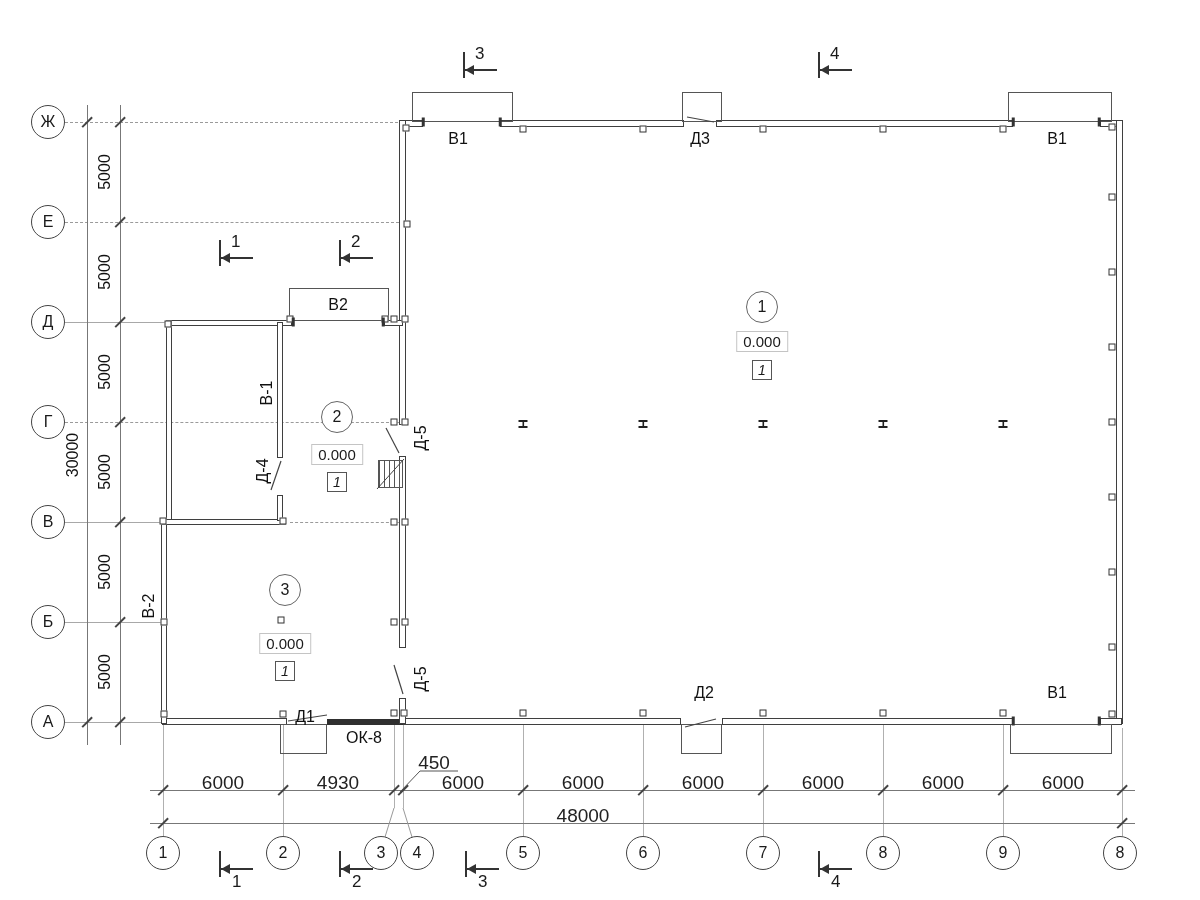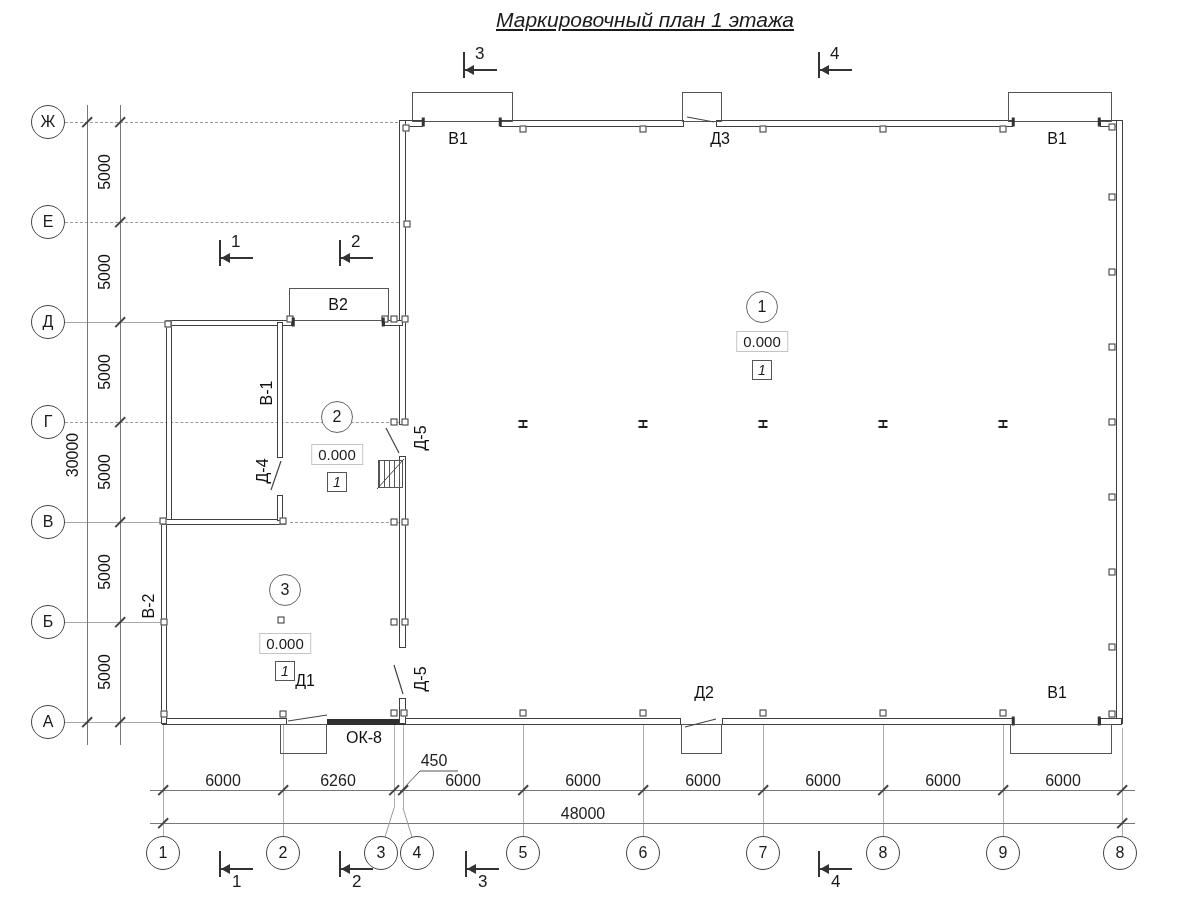--- a/index.html
+++ b/index.html
@@ -15,42 +15,41 @@
   .dim-v{position:absolute;width:1px;background:#777;}
   .tick{position:absolute;width:14px;height:1.5px;background:#444;transform:translate(-50%,-50%) rotate(-45deg);}
   .cmark{position:absolute;width:7px;height:7px;border:1.3px solid #333;background:#fff;box-sizing:border-box;transform:translate(-50%,-50%);}
   .gbar{position:absolute;width:2.5px;height:9px;background:#333;transform:translate(-50%,-50%);}
   .ibeam{position:absolute;width:9px;height:8px;box-sizing:border-box;border-top:2px solid #222;border-bottom:2px solid #222;
          background:linear-gradient(#222,#222) center/1.6px 100% no-repeat;transform:translate(-50%,-50%);}
   .circle{position:absolute;width:34px;height:34px;border:1.2px solid #444;border-radius:50%;box-sizing:border-box;
           display:flex;align-items:center;justify-content:center;font-size:16px;background:#fff;}
   .roomcircle{position:absolute;width:32px;height:32px;border:1px solid #666;border-radius:50%;box-sizing:border-box;
           display:flex;align-items:center;justify-content:center;font-size:16px;background:#fff;}
-  .dimtxt{position:absolute;font-size:16px;color:#222;transform:translateX(-50%);white-space:nowrap;}
+  .dimtxt{position:absolute;font-size:19px;color:#222;transform:translateX(-50%);white-space:nowrap;}
   .marktxt{position:absolute;font-size:16px;color:#111;transform:translateX(-50%);white-space:nowrap;}
   .rot{position:absolute;font-size:16px;color:#111;transform:translate(-50%,-50%) rotate(-90deg);white-space:nowrap;}
   .elev{position:absolute;border:1px solid #c4c4c4;background:#fff;font-size:15px;padding:1px 6px;transform:translateX(-50%);}
   .tbox{position:absolute;width:20px;height:20px;border:1.2px solid #555;box-sizing:border-box;background:#fff;
         display:flex;align-items:center;justify-content:center;font-size:14px;font-style:italic;transform:translateX(-50%);}
   .stairs{position:absolute;border:1px solid #555;box-sizing:border-box;
           background:repeating-linear-gradient(90deg,#555 0 1px,transparent 1px 5px);}
   .secmark{position:absolute;width:40px;height:32px;}
   .sec-bar{position:absolute;left:0;top:0;width:2px;height:26px;background:#333;}
   .sec-line{position:absolute;left:2px;top:17px;width:32px;height:2px;background:#333;}
   .sec-head{position:absolute;left:2px;top:13px;width:0;height:0;border-top:5px solid transparent;border-bottom:5px solid transparent;border-right:9px solid #333;}
   .sec-lab-top{position:absolute;left:12px;top:-8px;font-size:17px;}
   .sec-lab-bot{position:absolute;left:13px;top:21px;font-size:17px;}
   .title{position:absolute;left:645px;top:8px;transform:translateX(-50%);font-size:21px;font-style:italic;text-decoration:underline;white-space:nowrap;}
 </style>
 </head>
 <body>
 
 <div id="canvas">
 
-  <div class="title">Маркировочный план 1 этажа</div>
 
   <div class="dash-h" style="left:65px;top:122px;width:338px;"></div>
   <div class="dash-h" style="left:65px;top:222px;width:334px;"></div>
   <div class="thin-h" style="left:65px;top:322px;width:101px;"></div>
   <div class="dash-h" style="left:65px;top:422px;width:334px;"></div>
   <div class="thin-h" style="left:65px;top:522px;width:96px;"></div>
   <div class="dash-h" style="left:290px;top:522px;width:109px;"></div>
   <div class="thin-h" style="left:65px;top:622px;width:96px;"></div>
   <div class="thin-h" style="left:65px;top:722px;width:96px;"></div>
 
@@ -162,48 +161,48 @@
       <span>8</span>
     </div>
   <div class="circle" style="left:986px;top:836px;">
       <span>9</span>
     </div>
   <div class="circle" style="left:1103px;top:836px;">
       <span>8</span>
     </div>
 
   <div class="dimtxt" style="left:223px;top:772px;">6000</div>
-  <div class="dimtxt" style="left:338px;top:772px;">6260</div>
+  <div class="dimtxt" style="left:338px;top:772px;">4930</div>
   <div class="dimtxt" style="left:463px;top:772px;">6000</div>
   <div class="dimtxt" style="left:583px;top:772px;">6000</div>
   <div class="dimtxt" style="left:703px;top:772px;">6000</div>
   <div class="dimtxt" style="left:823px;top:772px;">6000</div>
   <div class="dimtxt" style="left:943px;top:772px;">6000</div>
   <div class="dimtxt" style="left:1063px;top:772px;">6000</div>
   <div class="dimtxt" style="left:583px;top:805px;">48000</div>
   <div class="dimtxt" style="left:434px;top:752px;">450</div>
 
   <div class="rot" style="left:105px;top:172px;">5000</div>
   <div class="rot" style="left:105px;top:272px;">5000</div>
   <div class="rot" style="left:105px;top:372px;">5000</div>
   <div class="rot" style="left:105px;top:472px;">5000</div>
   <div class="rot" style="left:105px;top:572px;">5000</div>
   <div class="rot" style="left:105px;top:672px;">5000</div>
   <div class="rot" style="left:73px;top:455px;">30000</div>
 
   <div class="marktxt" style="left:458px;top:130px;">В1</div>
-  <div class="marktxt" style="left:700px;top:130px;margin-left:20px;">Д3</div>
+  <div class="marktxt" style="left:700px;top:130px;">Д3</div>
   <div class="marktxt" style="left:1057px;top:130px;">В1</div>
   <div class="marktxt" style="left:338px;top:296px;">В2</div>
   <div class="rot" style="left:267px;top:393px;">В-1</div>
   <div class="rot" style="left:263px;top:471px;">Д-4</div>
   <div class="rot" style="left:421px;top:438px;">Д-5</div>
   <div class="rot" style="left:421px;top:679px;">Д-5</div>
   <div class="rot" style="left:149px;top:606px;">В-2</div>
-  <div class="marktxt" style="left:305px;top:672px;">Д1</div>
+  <div class="marktxt" style="left:305px;top:708px;">Д1</div>
   <div class="marktxt" style="left:364px;top:729px;">ОК-8</div>
   <div class="marktxt" style="left:704px;top:684px;">Д2</div>
   <div class="marktxt" style="left:1057px;top:684px;">В1</div>
 
   <div class="roomcircle" style="left:746px;top:291px;">
       <span>1</span>
     </div>
   <div class="elev" style="left:762px;top:331px;">0.000</div>
   <div class="tbox" style="left:762px;top:360px;">1</div>
 

